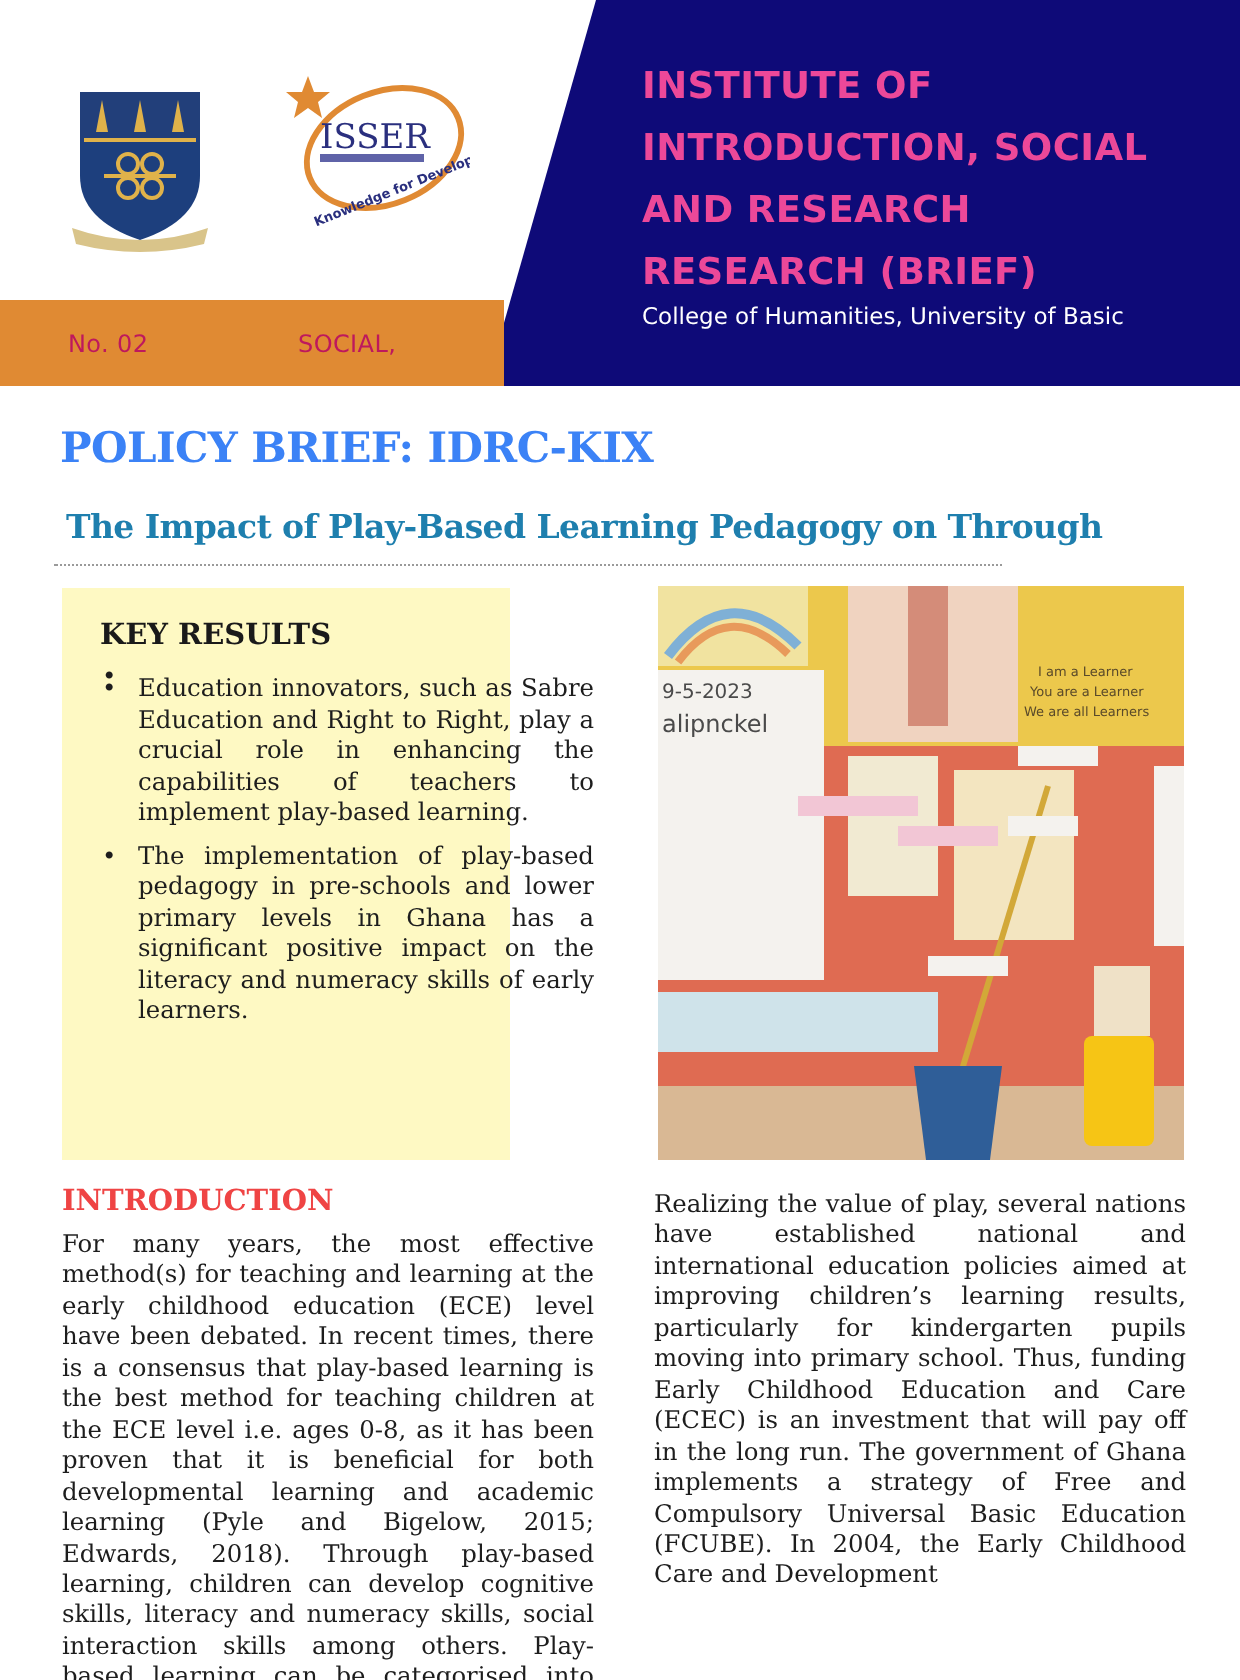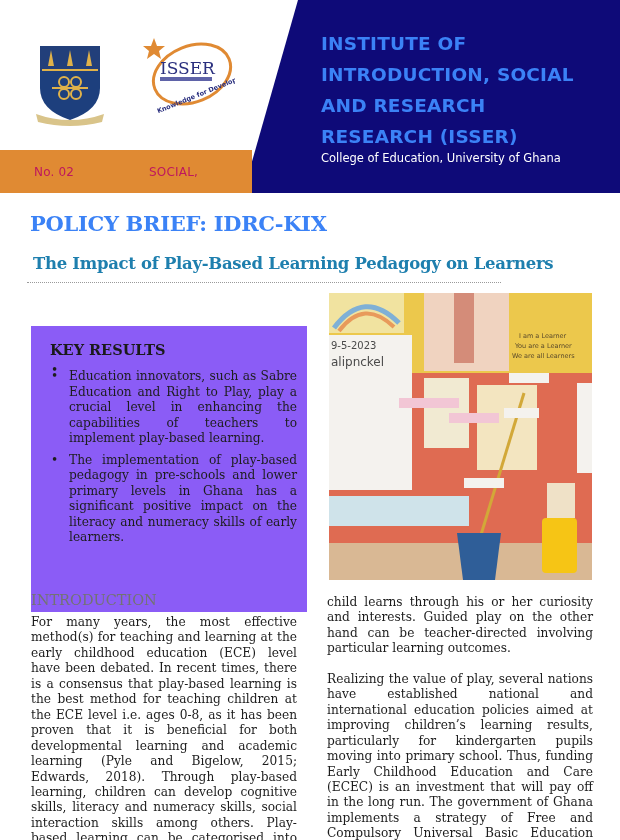--- a/index.html
+++ b/index.html
@@ -1,34 +1,34 @@
 <!DOCTYPE html>
 <html><head>
 <meta charset="utf-8">
 <style>
   html, body { margin:0; padding:0; }
   body { width:620px; height:840px; overflow:hidden; background:#ffffff; position:relative; font-family:"DejaVu Serif", serif; color:#1d1d1d; }
   .header { position:absolute; left:0; top:0; width:620px; height:193px; }
   .blue-panel { position:absolute; left:0; top:0; width:620px; height:193px; background:#0e0a78; clip-path: polygon(298px 0, 620px 0, 620px 193px, 243px 193px); }
   .orange-bar { position:absolute; left:0; top:150px; width:252px; height:43px; background:#e08a33; }
   .orange-text { position:absolute; top:165px; font-family:"DejaVu Sans", sans-serif; font-size:12px; color:#be185d; letter-spacing:0.2px; }
-  .inst-title { position:absolute; left:321px; top:28px; width:290px; font-family:"DejaVu Sans", sans-serif; font-weight:bold; font-size:18.5px; line-height:31px; color:#3b82f6; letter-spacing:0.2px; }
+  .inst-title { position:absolute; left:321px; top:28px; width:290px; font-family:"DejaVu Sans", sans-serif; font-weight:bold; font-size:18.5px; line-height:31px; color:#ec4899; letter-spacing:0.2px; }
   .inst-sub { position:absolute; left:321px; top:151px; font-family:"DejaVu Sans", sans-serif; font-size:11.5px; color:#ffffff; }
   .ug-logo { position:absolute; left:34px; top:44px; width:72px; height:82px; }
   .isser-logo { position:absolute; left:140px; top:36px; width:95px; height:80px; }
   .brief-title { position:absolute; left:30px; top:211px; font-family:"DejaVu Serif", serif; font-weight:bold; font-size:21px; color:#3b82f6; letter-spacing:-0.3px; }
   .sub-title { position:absolute; left:33px; top:254px; font-family:"DejaVu Serif", serif; font-weight:bold; font-size:16.5px; color:#1e7fae; letter-spacing:-0.3px; }
   .dotted { position:absolute; left:27px; top:282px; width:474px; border-top:1px dotted #9a9a9a; }
-  .key-box { position:absolute; left:31px; top:294px; width:276px; height:286px; background:#8b5cf6;margin-top:32px; }
+  .key-box { position:absolute; left:31px; top:294px; width:224px; height:286px; background:#fef9c3; }
   .key-heading { position:absolute; left:19px; top:15px; font-family:"DejaVu Serif", serif; font-weight:bold; font-size:14.5px; color:#1a1a1a; }
   .key-list { position:absolute; left:18px; top:37px; width:248px; margin:0; padding:0; list-style:none; }
   .key-list li { position:relative; padding-left:20px; font-size:12.2px; line-height:15.5px; text-align:justify; margin-bottom:6px; color:#1d1d1d; }
   .key-list li .bullet { position:absolute; left:2px; top:0; }
   .photo { position:absolute; left:329px; top:293px; width:263px; height:287px; overflow:hidden; background:#e8c24e; }
-  .intro-heading { position:absolute; left:31px; top:592px; font-family:"DejaVu Serif", serif; font-weight:normal; font-size:14.5px; color:#737373; }
+  .intro-heading { position:absolute; left:31px; top:592px; font-family:"DejaVu Serif", serif; font-weight:bold; font-size:14.5px; color:#ef4444; }
   .col { position:absolute; font-size:12.2px; line-height:15.45px; text-align:justify; color:#1d1d1d; }
   .col p { margin:0 0 15px 0; }
   .col-left { left:31px; top:615px; width:266px; }
   .col-right { left:327px; top:595px; width:266px; }
 </style>
 </head>
 <body>
 
 <div class="header">
   <div class="blue-panel"></div>
@@ -58,34 +58,34 @@
     <polygon points="14,2 17,10 25,10 19,15 21,23 14,18 7,23 9,15 3,10 11,10" fill="#e08a33"></polygon>
     <text x="20" y="38" font-family="DejaVu Serif, serif" font-size="17" fill="#2a2f7e">ISSER</text>
     <rect x="20" y="41" width="52" height="4" fill="#5f63a8"></rect>
     <text x="14" y="68" font-family="DejaVu Sans, sans-serif" font-size="6.5" font-weight="bold" fill="#2a2f7e" transform="rotate(-22 40 62)">Knowledge for Development</text>
   </svg>
 
   <div class="inst-title">
     <div>INSTITUTE OF</div>
     <div>INTRODUCTION, SOCIAL</div>
     <div>AND RESEARCH</div>
-    <div>RESEARCH (ISSER)</div>
+    <div>RESEARCH (BRIEF)</div>
   </div>
-  <div class="inst-sub">College of Education, University of Ghana</div>
+  <div class="inst-sub">College of Humanities, University of Basic</div>
 </div>
 
 <div class="brief-title">POLICY BRIEF: IDRC-KIX</div>
-<div class="sub-title">The Impact of Play-Based Learning Pedagogy on Learners</div>
+<div class="sub-title">The Impact of Play-Based Learning Pedagogy on Through</div>
 <div class="dotted"></div>
 
 <div class="key-box">
   <div class="key-heading">KEY RESULTS</div>
   <ul class="key-list">
     <li><span class="bullet">•</span></li>
-    <li><span class="bullet">•</span><span>Education innovators, such as Sabre Education and Right to Play, play a crucial level in enhancing the capabilities of teachers to implement play-based learning.</span></li>
+    <li><span class="bullet">•</span><span>Education innovators, such as Sabre Education and Right to Right, play a crucial role in enhancing the capabilities of teachers to implement play-based learning.</span></li>
     <li><span class="bullet">•</span><span>The implementation of play-based pedagogy in pre-schools and lower primary levels in Ghana has a significant positive impact on the literacy and numeracy skills of early learners.</span></li>
   </ul>
 </div>
 
 <svg class="photo" viewBox="0 0 263 287">
   <rect x="0" y="0" width="263" height="287" fill="#ecc84c"></rect>
   <rect x="0" y="80" width="263" height="200" fill="#df6b52"></rect>
   <rect x="0" y="250" width="263" height="37" fill="#d9b894"></rect>
 
   <rect x="0" y="0" width="75" height="40" fill="#f1e3a0"></rect>
@@ -120,15 +120,14 @@
 
   <rect x="213" y="225" width="35" height="55" rx="4" fill="#f6c515"></rect>
   <rect x="218" y="190" width="28" height="35" fill="#efe1c7"></rect>
 </svg>
 
 <div class="intro-heading">INTRODUCTION</div>
 <div class="col col-left">
   <p>For many years, the most effective method(s) for teaching and learning at the early childhood education (ECE) level have been debated. In recent times, there is a consensus that play-based learning is the best method for teaching children at the ECE level i.e. ages 0-8, as it has been proven that it is beneficial for both developmental learning and academic learning (Pyle and Bigelow, 2015; Edwards, 2018). Through play-based learning, children can develop cognitive skills, literacy and numeracy skills, social interaction skills among others. Play-based learning can be categorised into two: a) free play and b) guided play. Free play is also known as child directed since the</p>
 </div>
 <div class="col col-right">
-  <p>child learns through his or her curiosity and interests. Guided play on the other hand can be teacher-directed involving particular learning outcomes.</p>
   <p>Realizing the value of play, several nations have established  national and international education policies  aimed at improving children’s learning results, particularly for kindergarten pupils moving into primary school. Thus, funding Early Childhood Education and Care (ECEC) is an investment that will pay off in the long run. The government of Ghana implements a strategy of Free and Compulsory Universal Basic Education (FCUBE). In 2004, the Early Childhood Care and Development</p>
 </div>
 
 </body></html>

